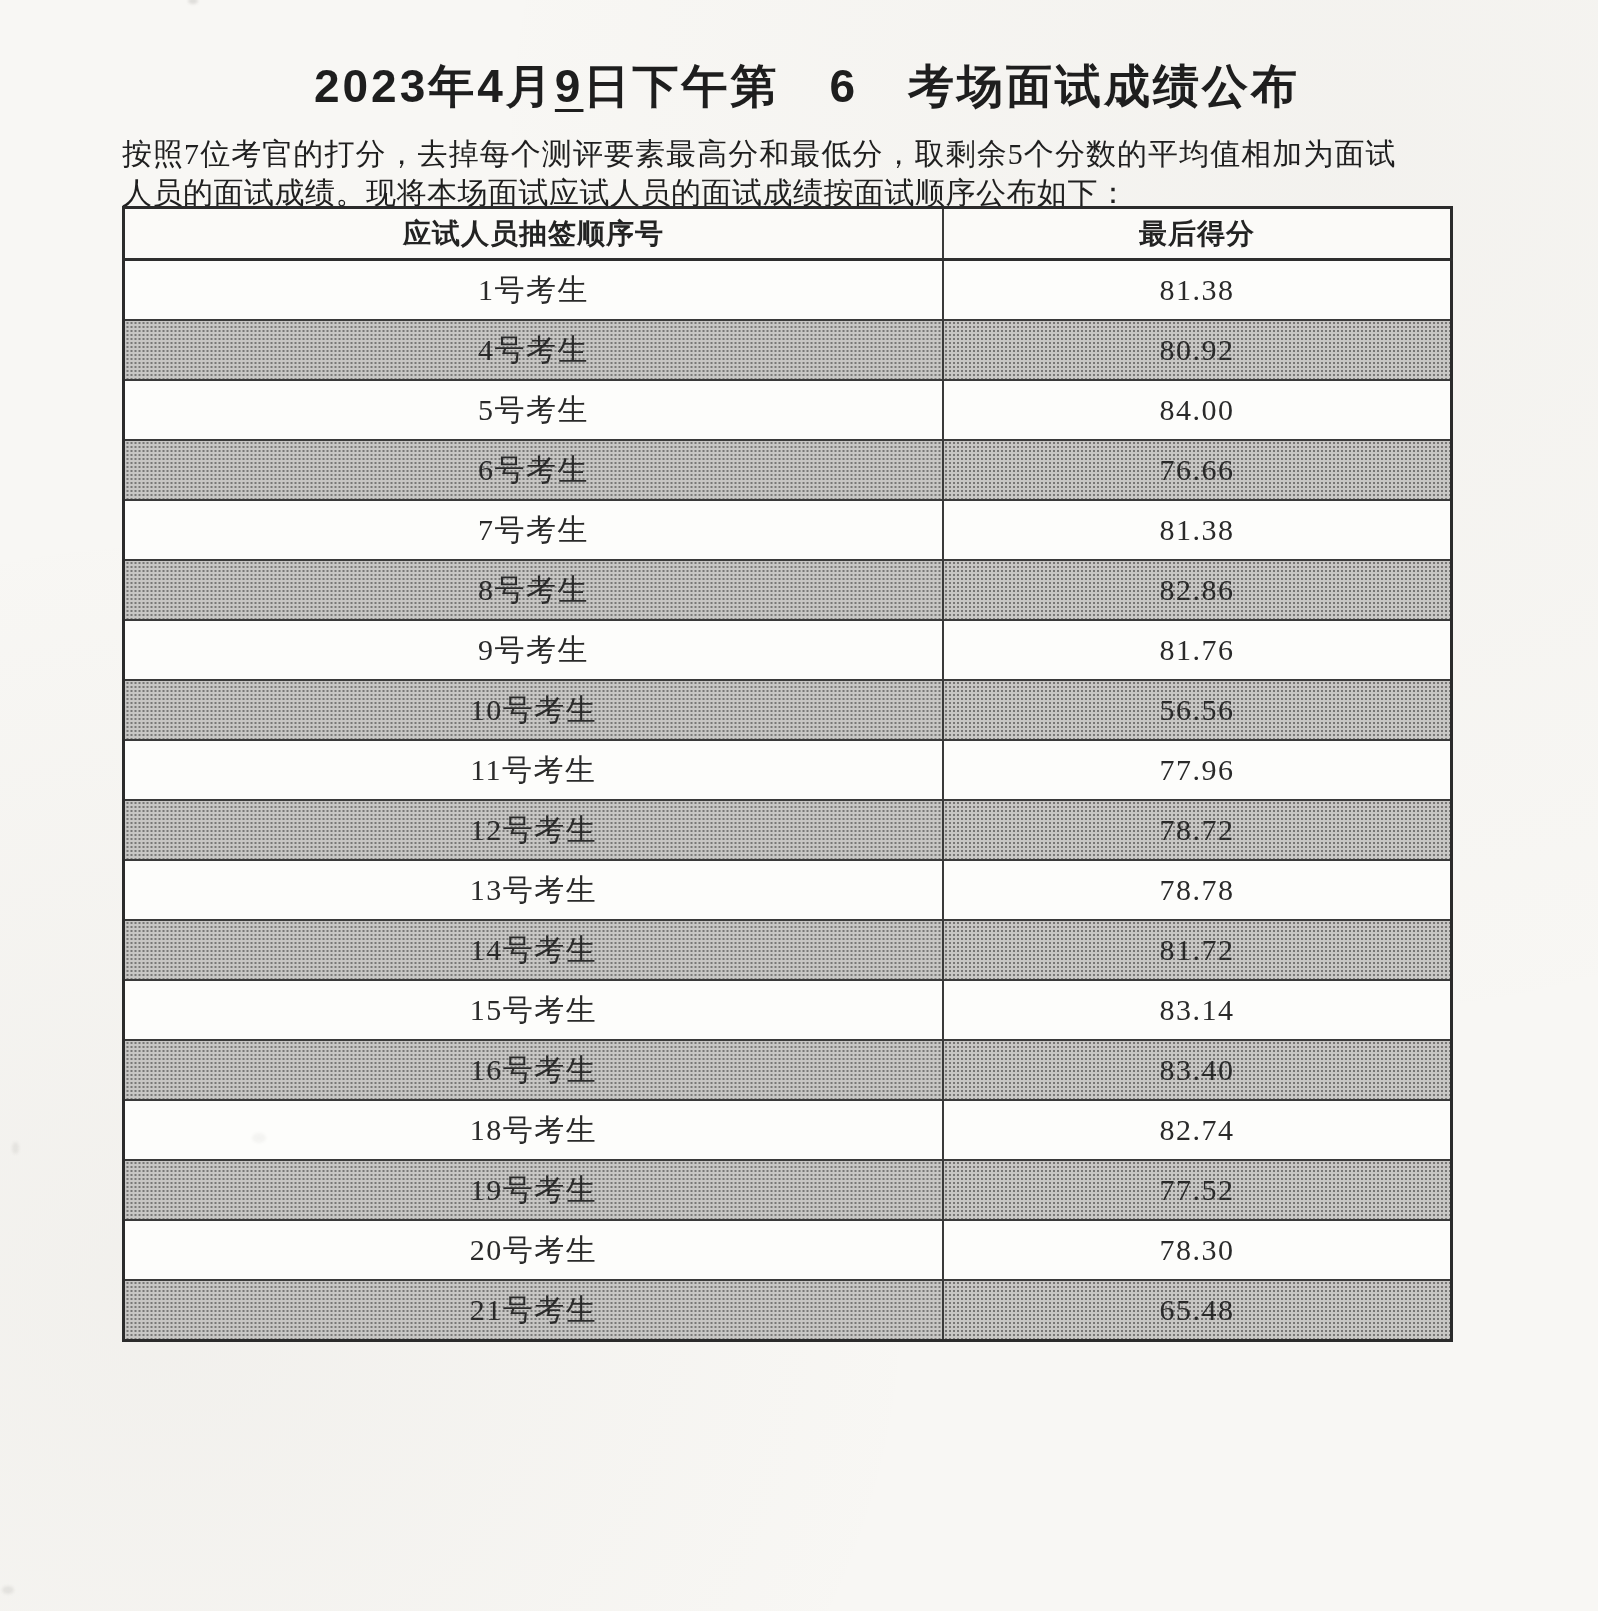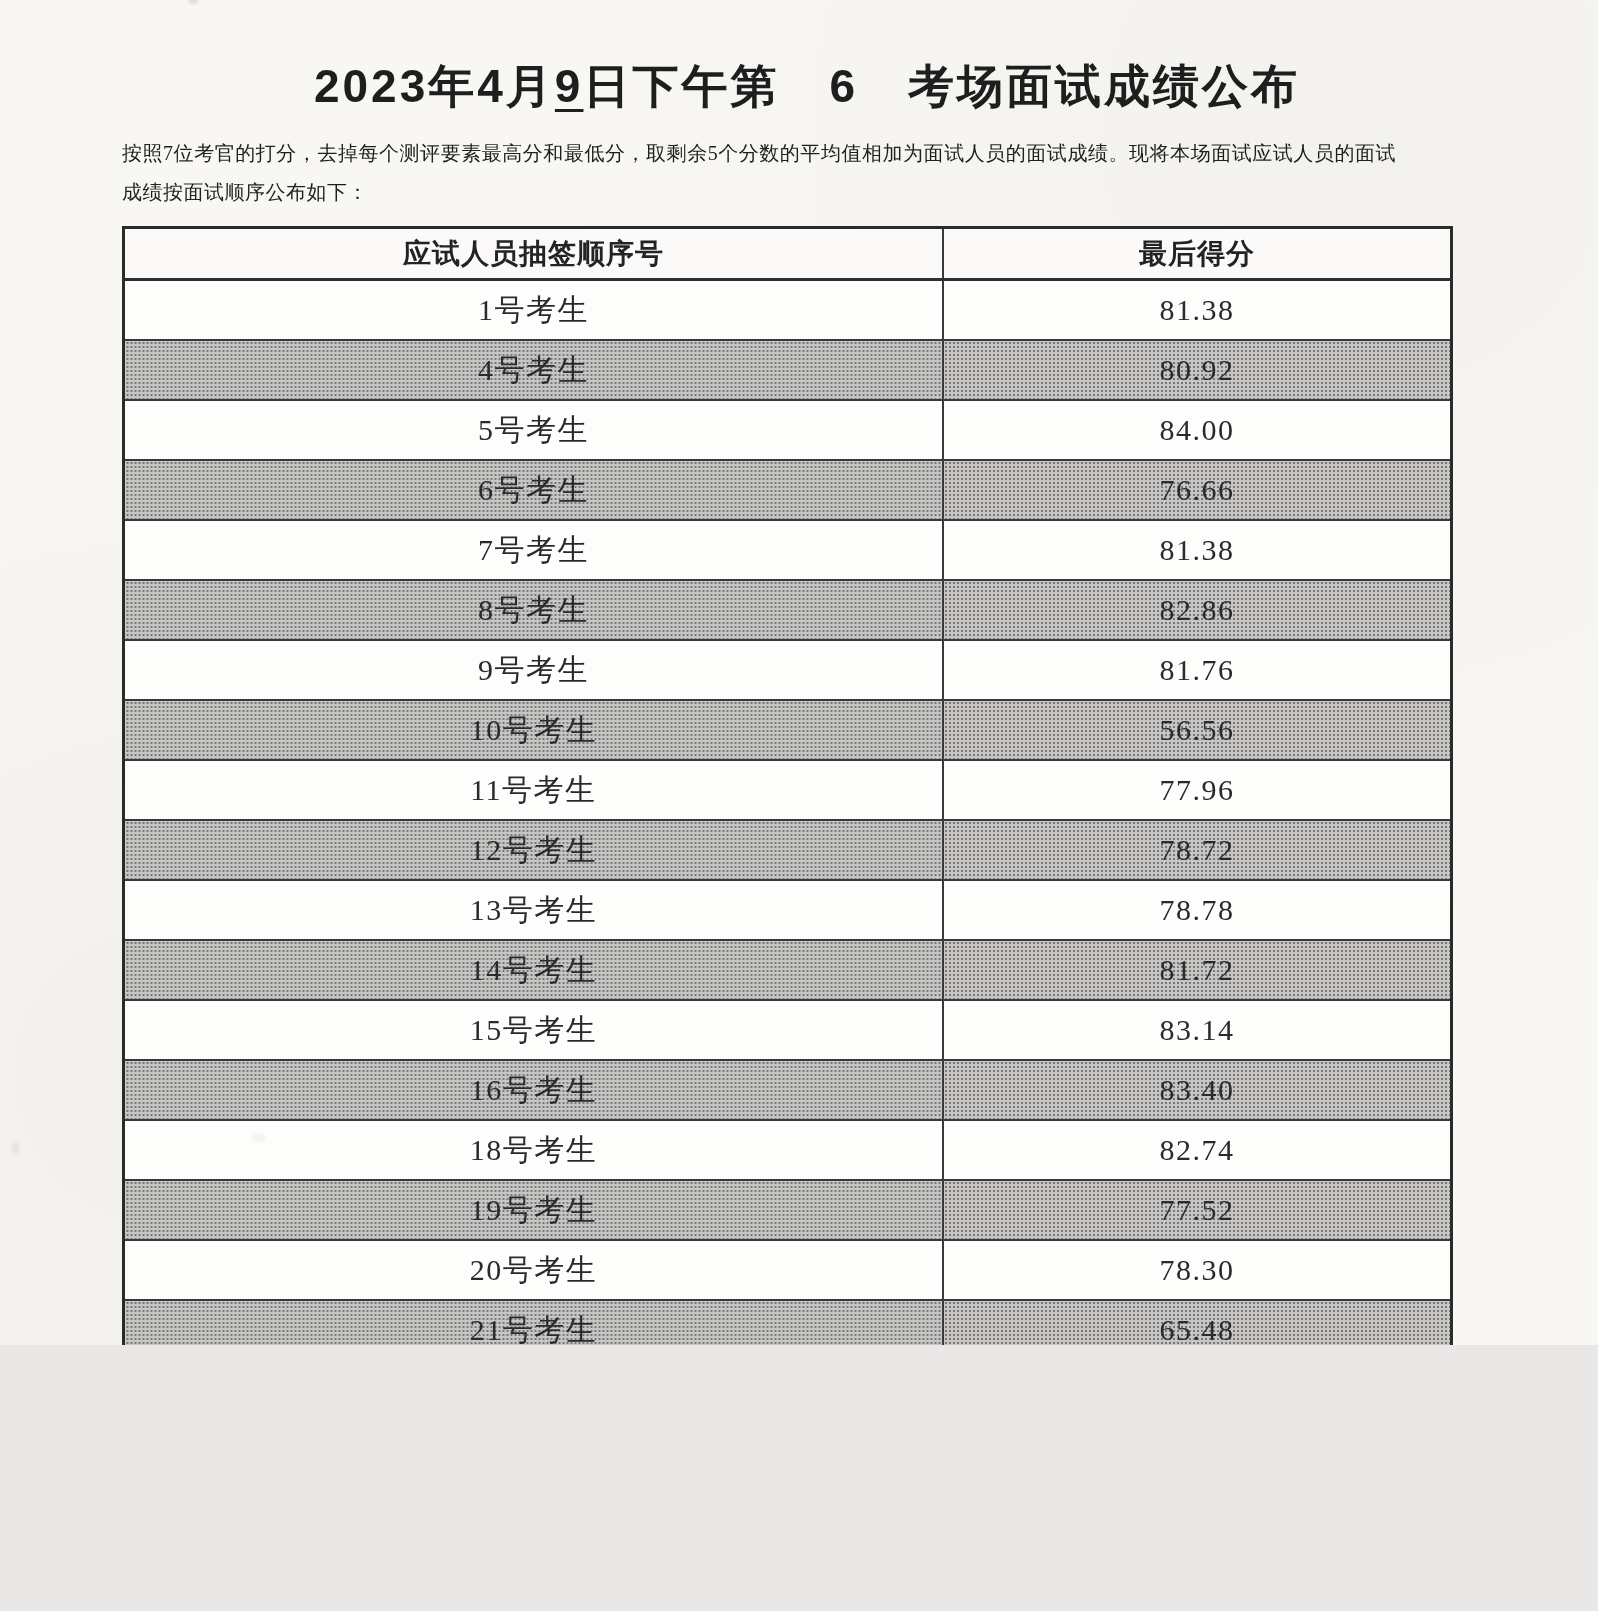--- a/index.html
+++ b/index.html
@@ -3,21 +3,21 @@
 <meta charset="utf-8">
 <style>
   html, body {
     margin: 0;
     padding: 0;
     background: #e9e8e6;
   }
   .page {
     position: relative;
     width: 1598px;
-    height: 1345px;
+    height: 1611px;
     margin: 0 auto;
     background: #f8f7f4;
     background-image:
       radial-gradient(circle at 85% 10%, rgba(120,110,95,0.04), rgba(0,0,0,0) 45%),
       radial-gradient(circle at 10% 80%, rgba(120,110,95,0.05), rgba(0,0,0,0) 40%);
     overflow: hidden;
     color: #232323;
     font-family: "Liberation Serif", "DejaVu Serif", serif;
   }
 
@@ -46,32 +46,32 @@
     margin: 0 50px;
   }
 
   
   .intro {
     position: absolute;
     top: 134px;
     left: 122px;
     width: 1274px;
     margin: 0;
-    font-size: 20px;
+    font-size: 30px;
     line-height: 39px;
     font-weight: 400;
     color: #1f1f1f;
     text-align: justify;
     letter-spacing: 0.5px;
   }
 
   
   table.results {
     position: absolute;
-    top: 226px;
+    top: 206px;
     left: 122px;
     width: 1331px;
     border-collapse: collapse;
     table-layout: fixed;
     background: #fdfdfb;
     border: 3px solid #2b2b2b;
   }
   table.results th,
   table.results td {
     border: 2px solid #3a3a3a;

